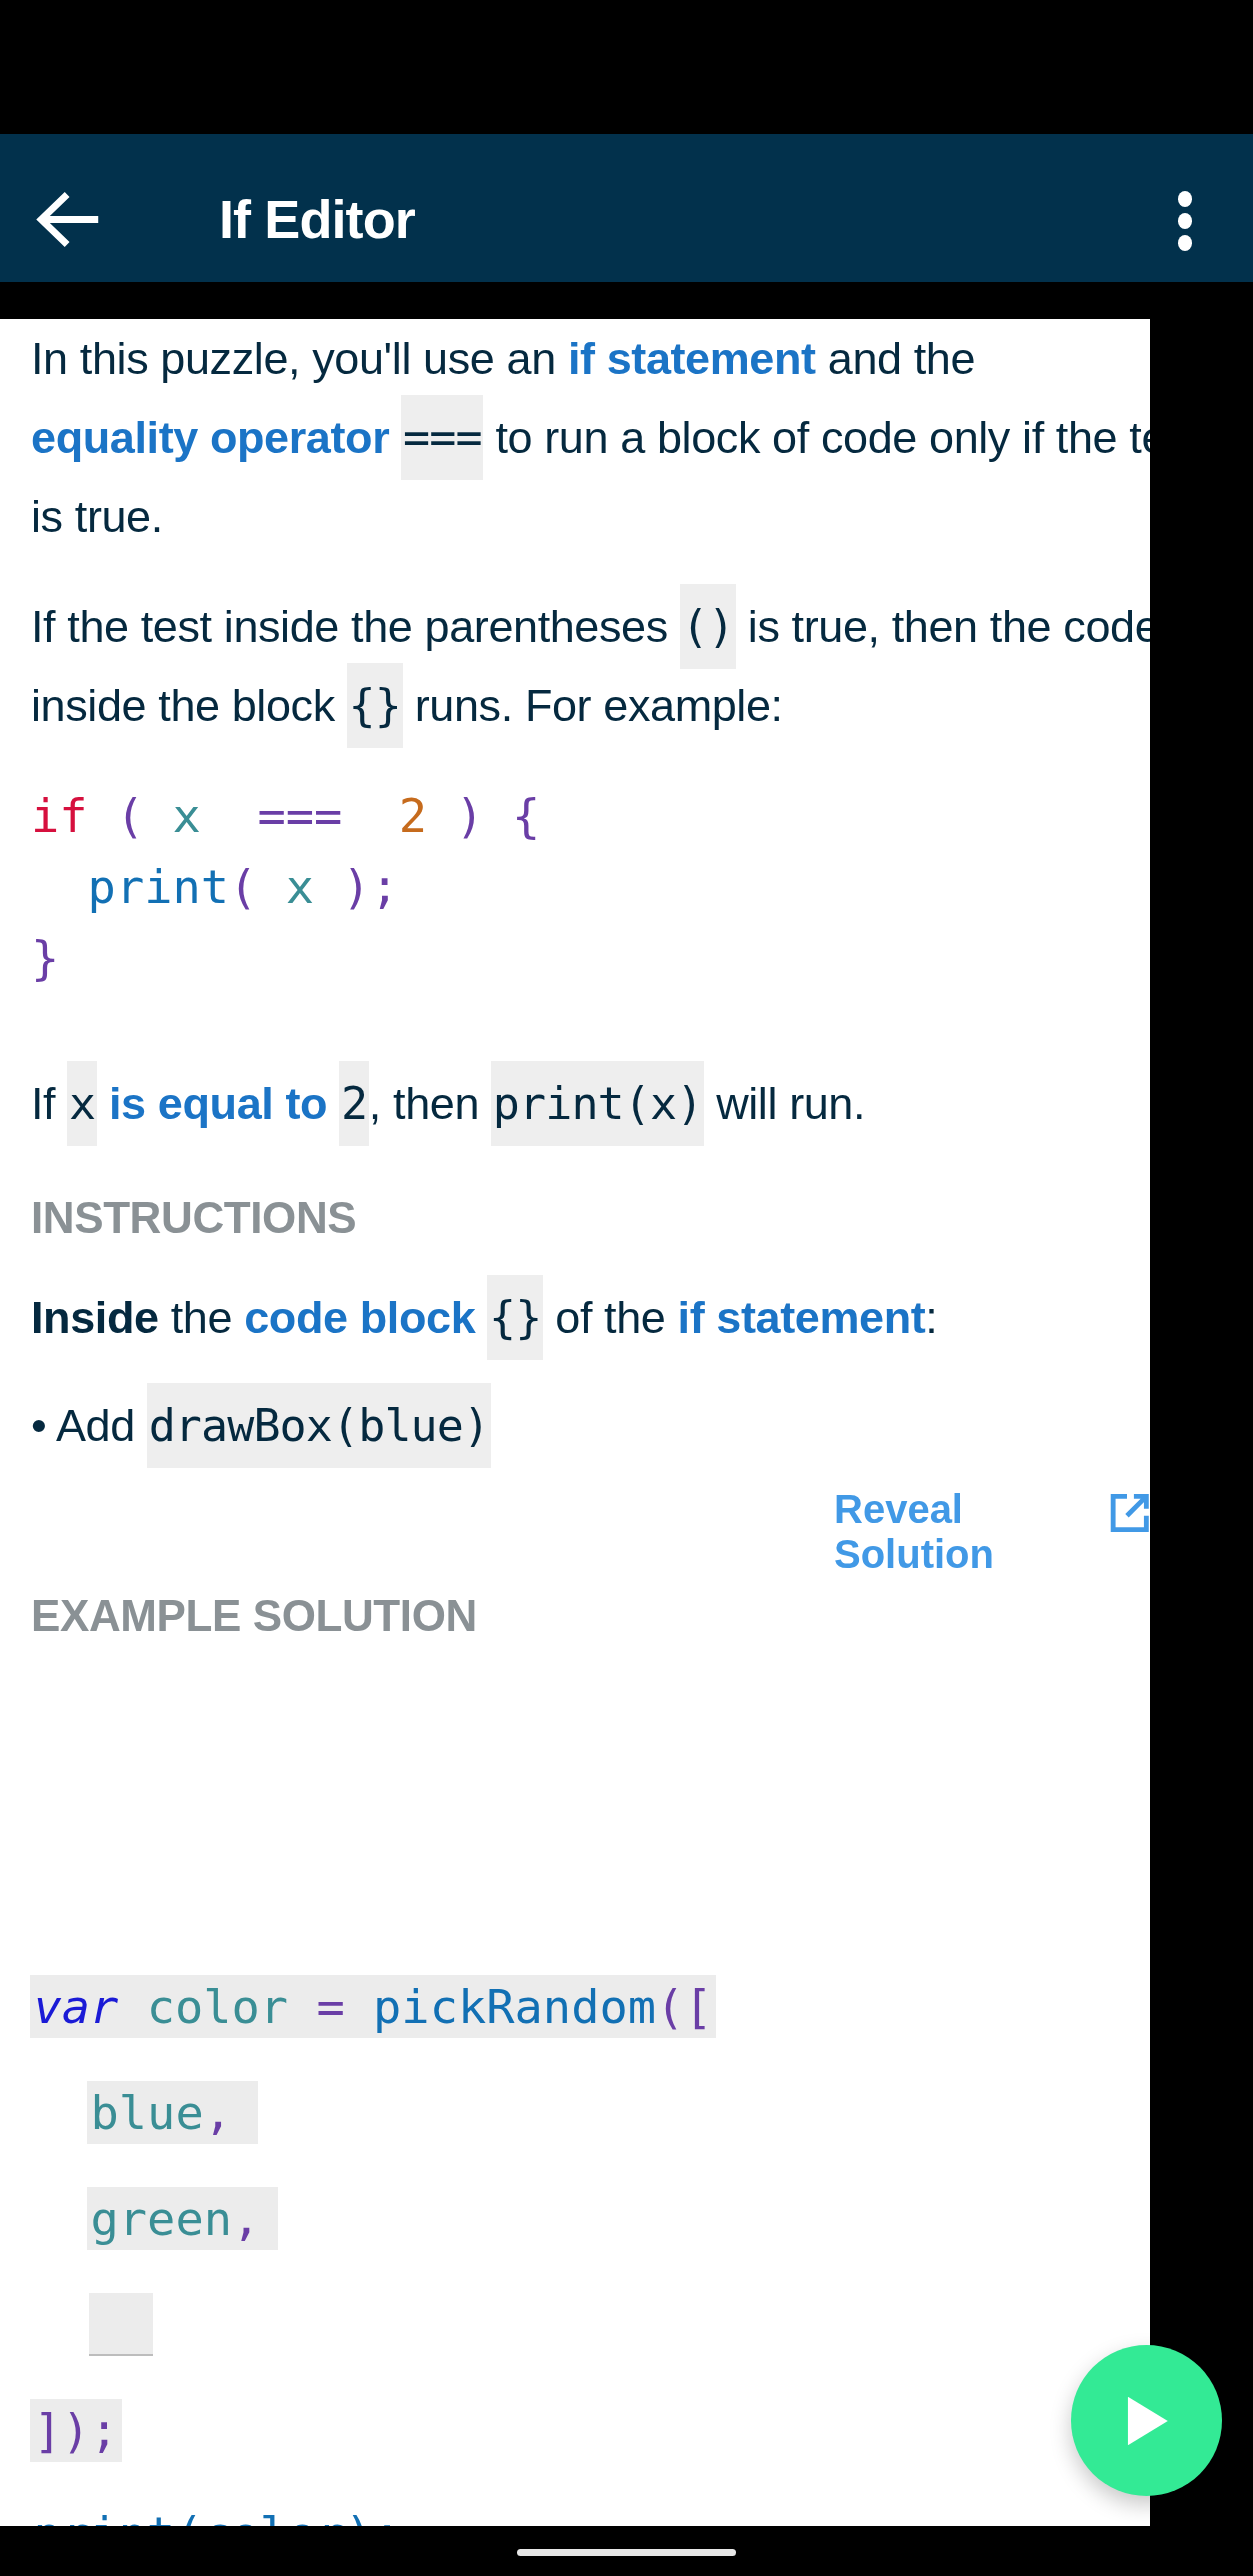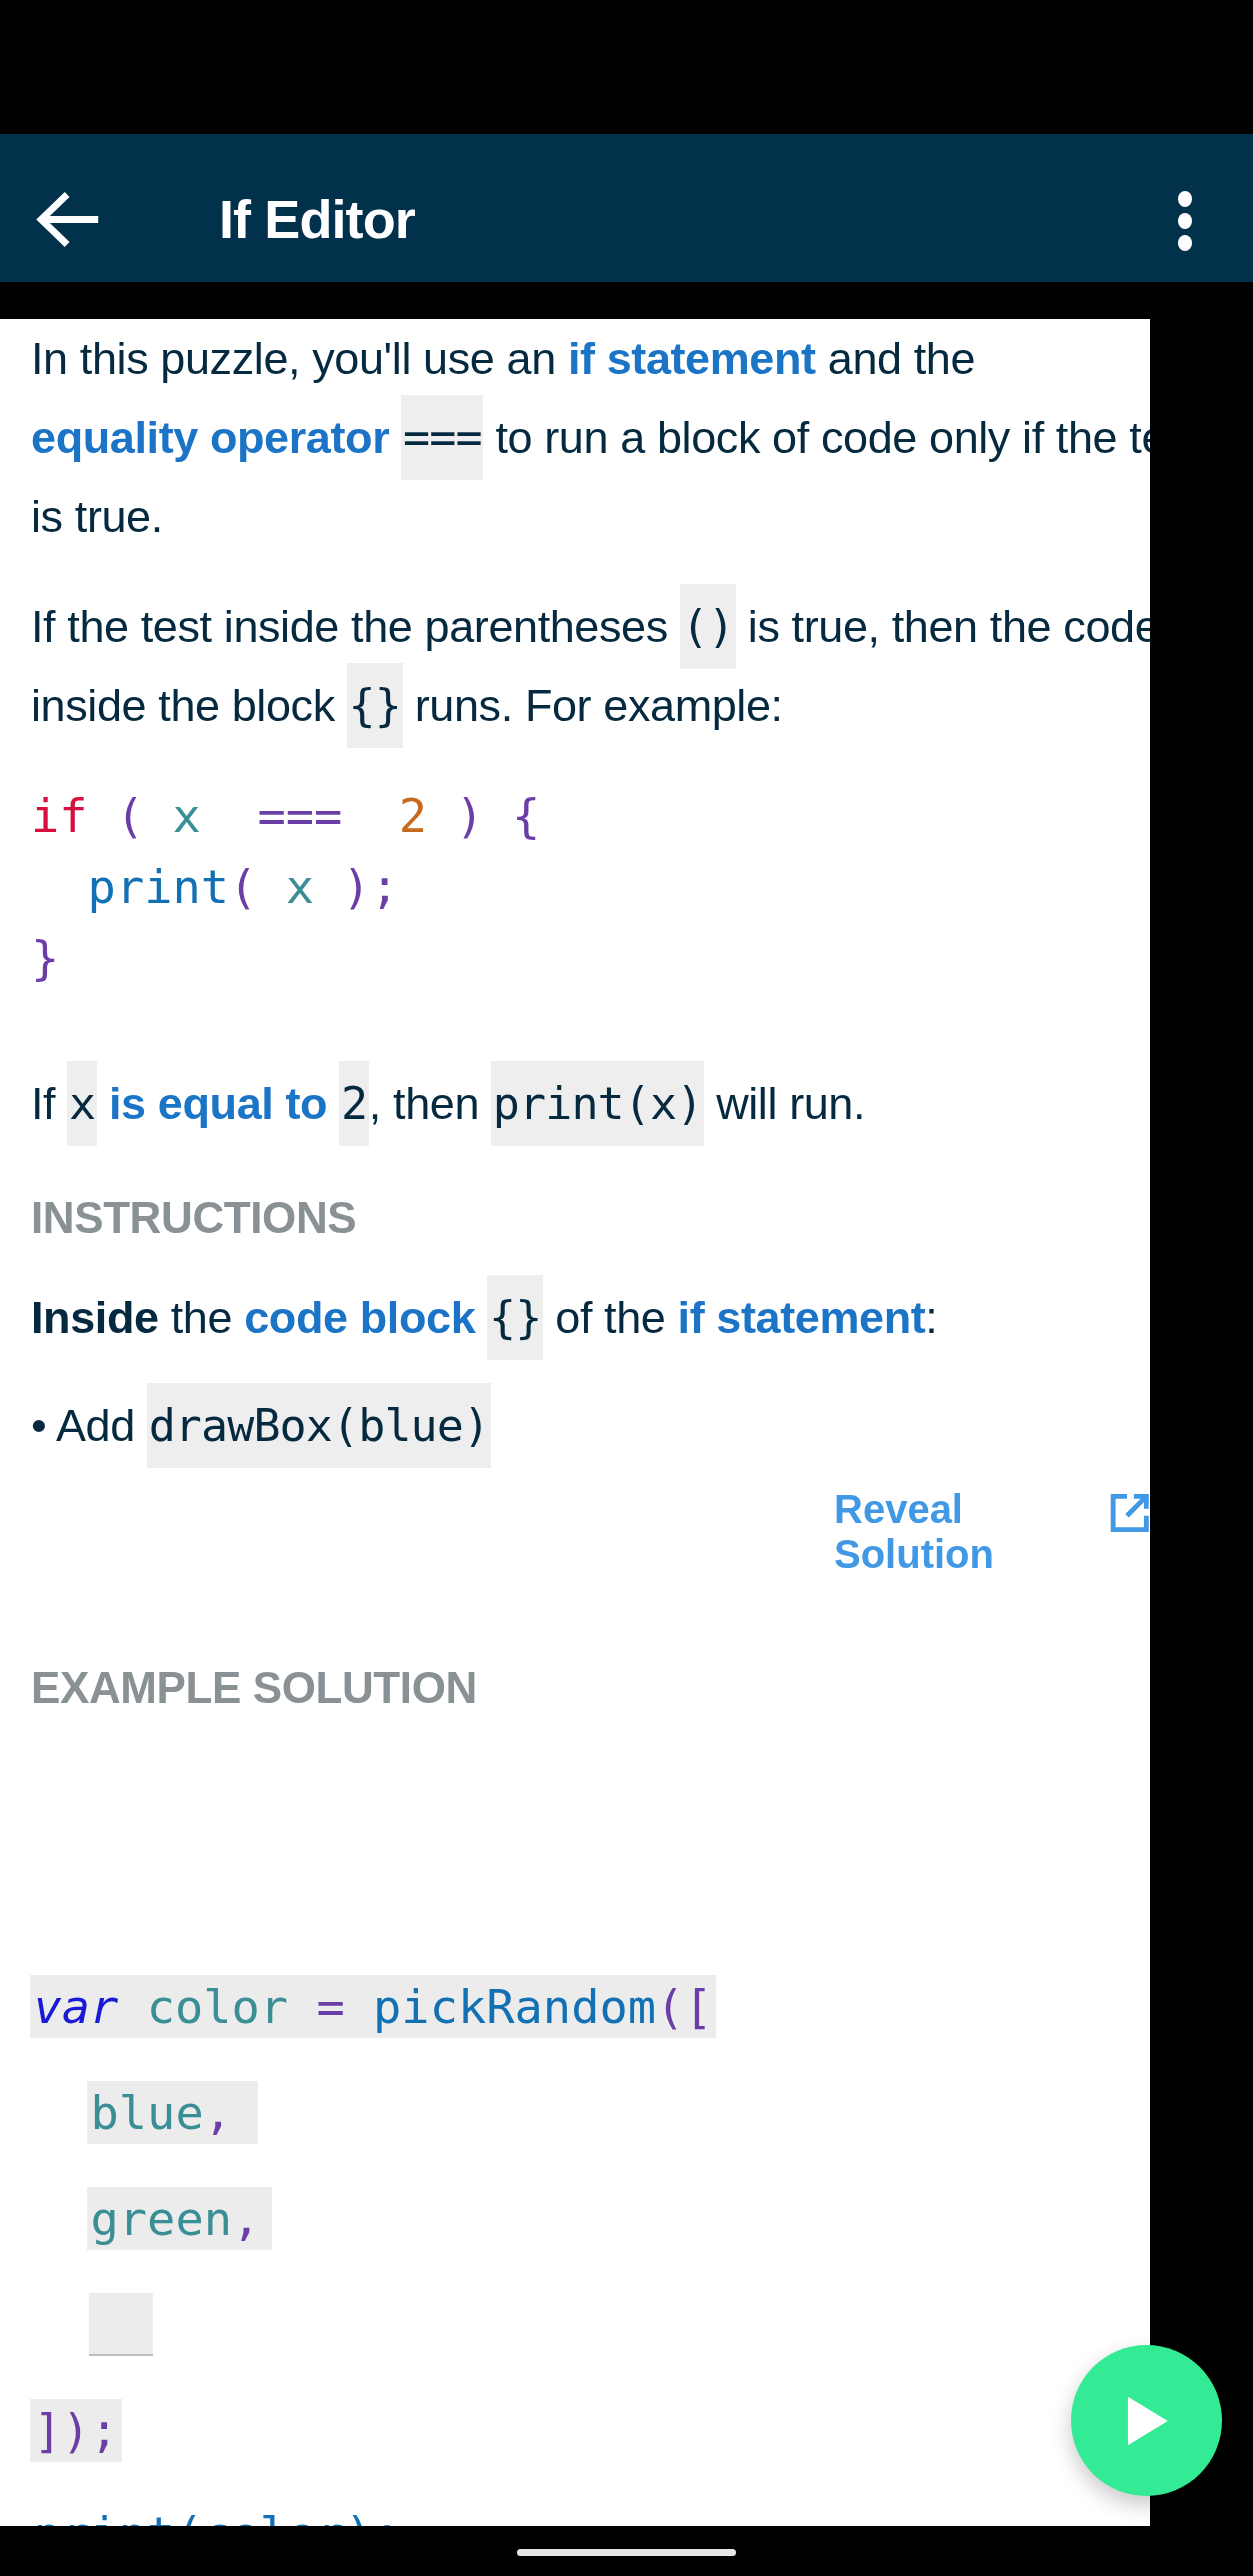--- a/index.html
+++ b/index.html
@@ -82,35 +82,35 @@
   <div class="para" style="top:1067px;"><span>•</span> <span>Add </span><span class="inl">drawBox(blue)</span></div>
 
   <div class="reveal">
     <span class="reveal-label">Reveal Solution</span>
     <svg class="reveal-icon" viewBox="0 0 60 60">
       <path d="M26 6 H6 V54 H54 V34" stroke="#4199e6" stroke-width="7" fill="none"></path>
       <path d="M36 6 H54 V24 M54 6 L26 34" stroke="#4199e6" stroke-width="7" fill="none"></path>
     </svg>
   </div>
 
-  <div class="section-label" style="top:1344px;">EXAMPLE SOLUTION</div>
+  <div class="section-label" style="top:1272px;">EXAMPLE SOLUTION</div>
   <svg class="chev" style="top:1305px;" viewBox="0 0 56 40">
     <path d="M4 34 L28 8 L52 34" stroke="#8a9195" stroke-width="7" fill="none"></path>
   </svg>
 
   <svg class="chev" style="top:1432px;" viewBox="0 0 56 40">
     <path d="M4 34 L28 8 L52 34" stroke="#8a9195" stroke-width="7" fill="none"></path>
   </svg>
 
 
   <div class="code-line" style="left:30px; top:1656px;"><span class="c-kw-it">var</span> <span class="c-var">color</span> <span class="c-pun">=</span> <span class="c-fn">pickRandom</span><span class="c-pun">([</span></div>
 
   <div class="code-line" style="left:87px; top:1762px; padding-right:26px;"><span class="c-var">blue</span><span class="c-pun">,</span></div>
 
-  <div class="code-line" style="left:87px; top:1868px; padding-right:12px;text-align:center;"><span class="c-var">green</span><span class="c-pun">,</span></div>
+  <div class="code-line" style="left:87px; top:1868px; padding-right:18px;text-align:center;"><span class="c-var">green</span><span class="c-pun">,</span></div>
 
   <div class="blank-slot" style="left:89px; top:1974px; width:64px; height:63px;"></div>
 
   <div class="code-line" style="left:30px; top:2080px;"><span class="c-pun">]);</span></div>
 
   <div class="code-line" style="left:30px; top:2183px; background:transparent;"><span class="c-fn">print(color);</span></div>
 </div>
 
 <div class="fab">
   <svg width="52" height="56" viewBox="0 0 60 64">

